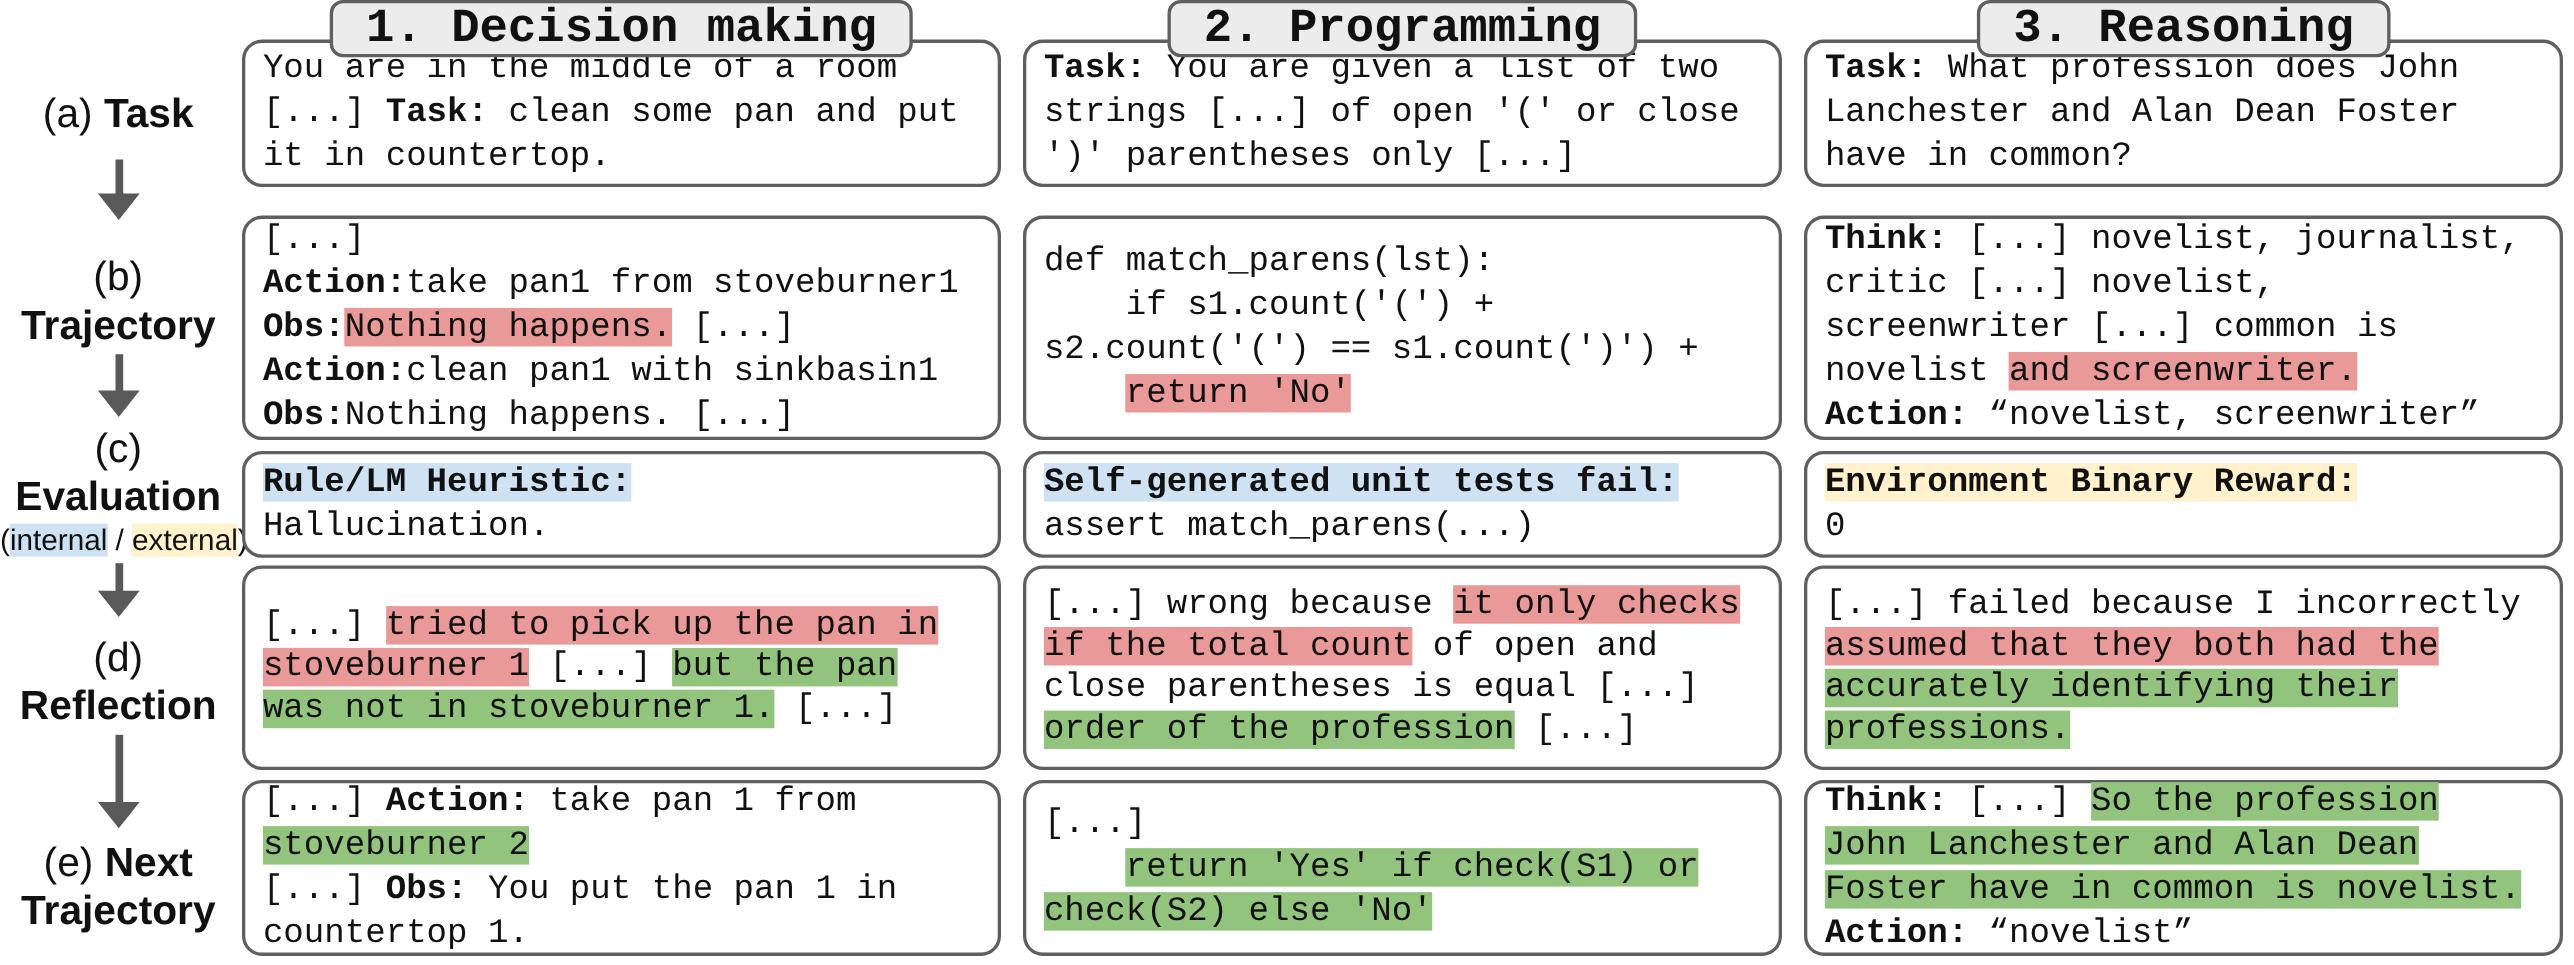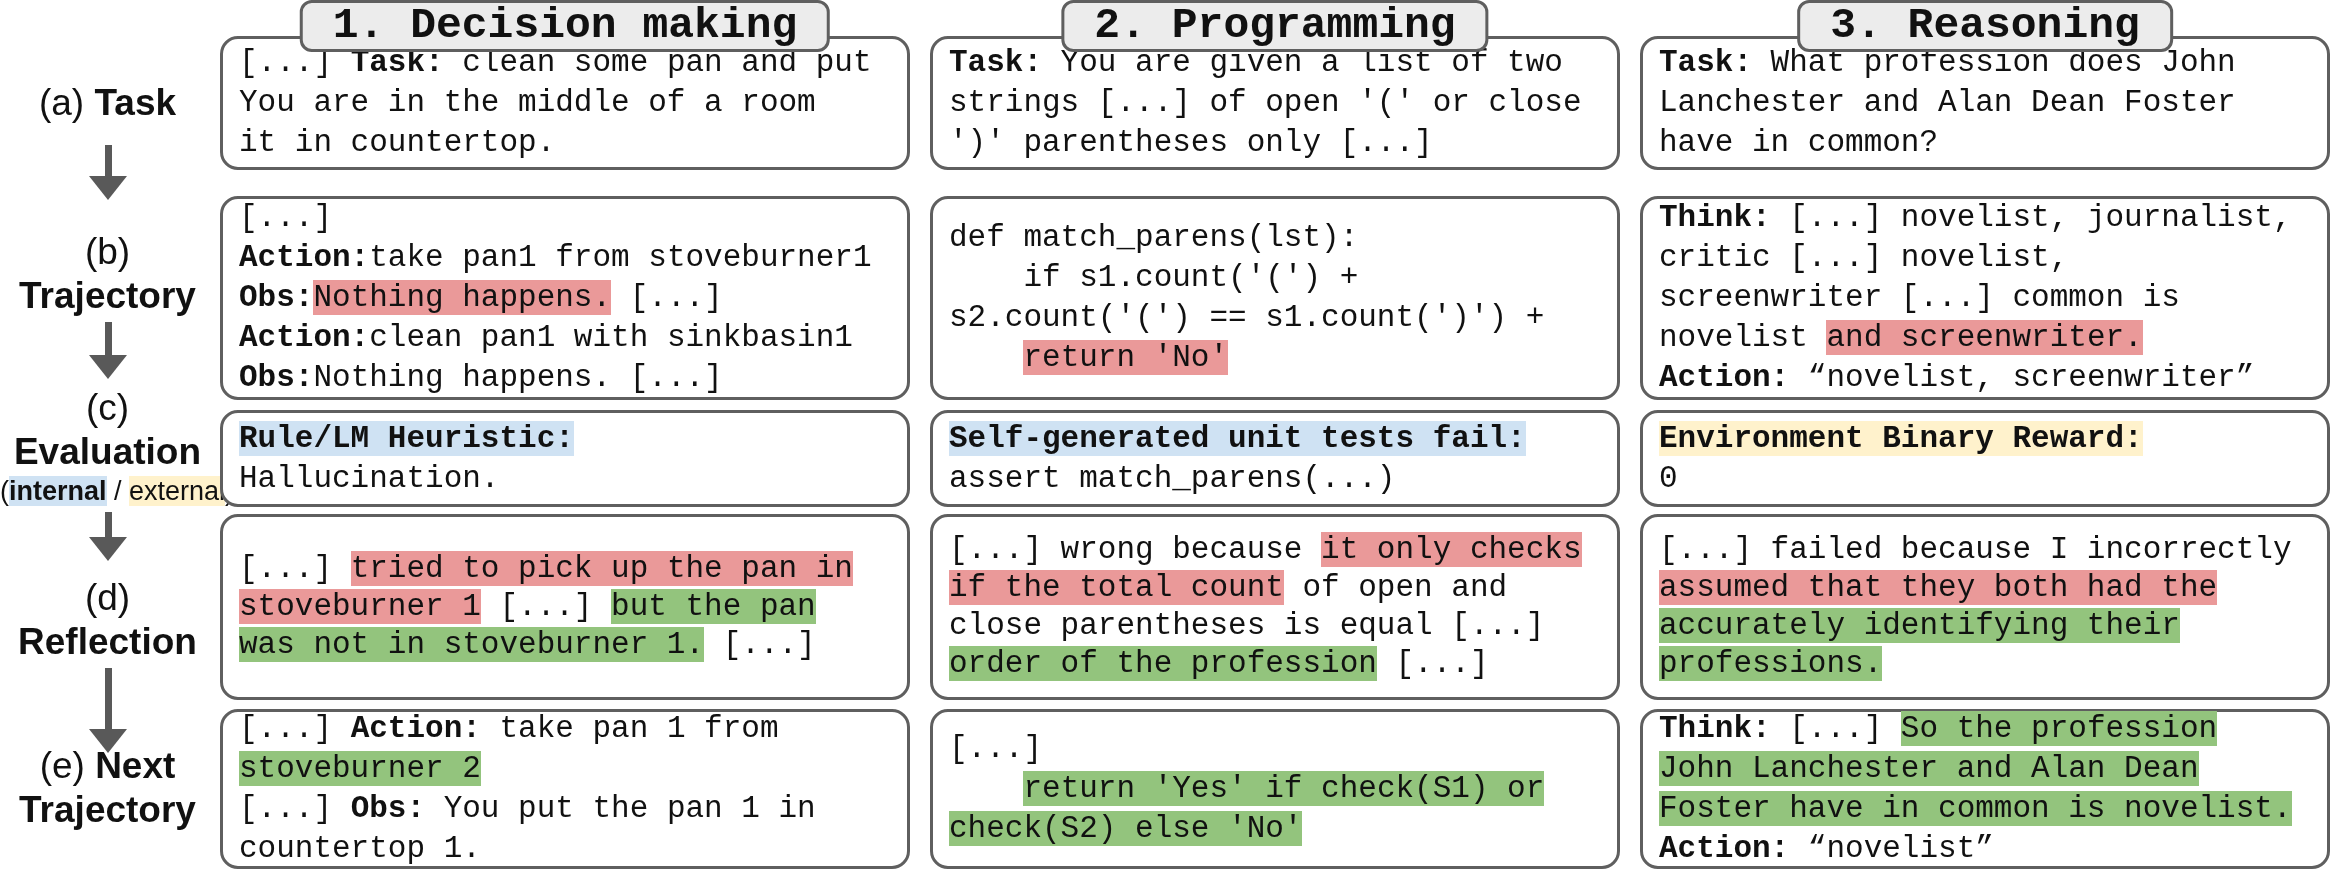--- a/index.html
+++ b/index.html
@@ -8,25 +8,25 @@
   }
   html,body{margin:0;padding:0;background:#ffffff;}
   body{width:2340px;height:877px;overflow:hidden;font-family:"Liberation Sans",sans-serif;color:#111;}
   #stage-wrap{position:relative;width:2340px;height:877px;display:flex;}
 
   
   #rail{position:relative;width:215px;height:877px;flex:0 0 215px;}
   .stage{position:absolute;left:0;width:215px;text-align:center;}
   .stage-line{font-size:37px;line-height:44px;white-space:nowrap;}
   .stage-line.small{font-size:27px;line-height:34px;}
-  .stage-a{top:81px;} .stage-b{top:230px;} .stage-c{top:386px;} .stage-d{top:576px;} .stage-e{top:744px;}
+  .stage-a{top:81px;} .stage-b{top:230px;} .stage-c{top:386px;} .stage-d{top:576px;} .stage-e{top:762px;}
   .run.b{font-weight:bold;}
   .hl-red{background:var(--red);}
   .hl-green{background:var(--green);}
-  .hl-blue{background:var(--blue);font-weight:bold;}
+  .hl-blue{background:var(--blue);}
   .hl-yellow{background:var(--yellow);}
 
   .arrow{position:absolute;left:89px;width:38px;}
   .arrow .stem{width:7px;margin:0 auto;background:var(--arrow);}
   .arrow .head{width:0;height:0;margin-top:-1px;
     border-left:19px solid transparent;border-right:19px solid transparent;
     border-top:24px solid var(--arrow);}
   .arrow-1{top:145px;} .arrow-1 .stem{height:32px;}
   .arrow-2{top:322px;} .arrow-2 .stem{height:34px;}
   .arrow-3{top:512px;} .arrow-3 .stem{height:26px;}
@@ -88,22 +88,22 @@
       </div>
       <div class="stage stage-e">
         <div class="stage-line"><span class="run">(e) </span><span class="run b">Next</span></div>
         <div class="stage-line"><span class="run b">Trajectory</span></div>
       </div>
     </div>
   <div id="columns">
       <div class="column">
         <div class="pill">1. Decision making</div>
         <div class="box box-task">
+          <div class="code-line"><span class="run">You are in the middle of a room</span></div>
           <div class="code-line"><span class="run">[...] </span><span class="run b">Task:</span><span class="run"> clean some pan and put</span></div>
-          <div class="code-line"><span class="run">You are in the middle of a room</span></div>
           <div class="code-line"><span class="run">it in countertop.</span></div>
         </div>
         <div class="box box-trajectory">
           <div class="code-line"><span class="run">[...]</span></div>
           <div class="code-line"><span class="run b">Action:</span><span class="run">take pan1 from stoveburner1</span></div>
           <div class="code-line"><span class="run b">Obs:</span><span class="run hl-red">Nothing happens.</span><span class="run"> [...]</span></div>
           <div class="code-line"><span class="run b">Action:</span><span class="run">clean pan1 with sinkbasin1</span></div>
           <div class="code-line"><span class="run b">Obs:</span><span class="run">Nothing happens. [...]</span></div>
         </div>
         <div class="box box-evaluation">

